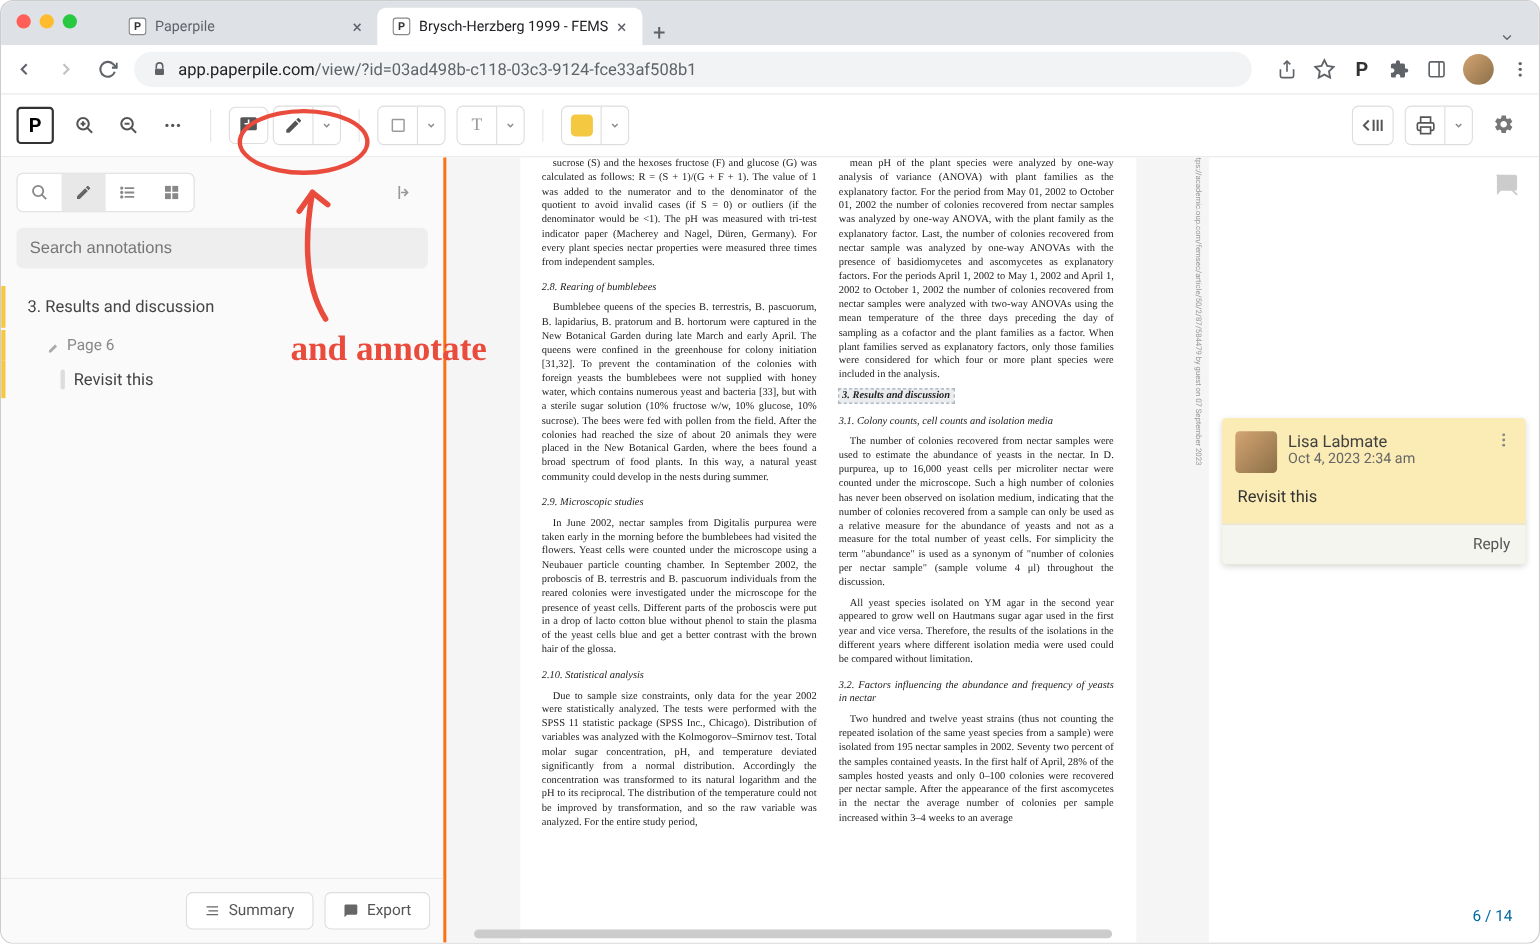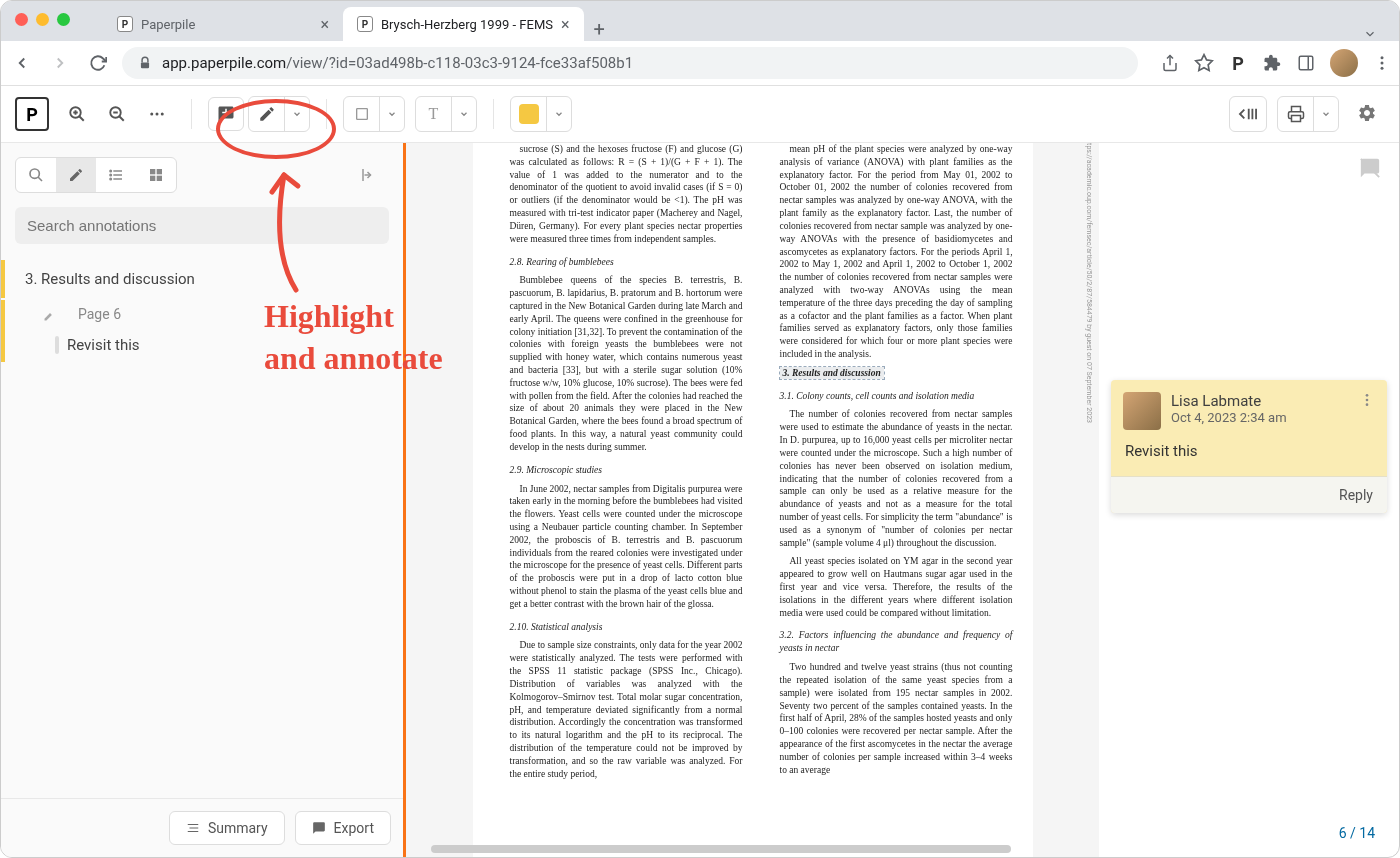--- a/index.html
+++ b/index.html
@@ -55,31 +55,31 @@
     
     .sidebar { width: 405px; background: #fafafa; border-right: 3px solid #f97316; display: flex; flex-direction: column; }
     .sidebar-tools { display: flex; padding: 14px; gap: 6px; align-items: center; }
     .sidebar-tool-group { display: flex; border: 1px solid #ddd; border-radius: 6px; overflow: hidden; background: #fff;}
     .sidebar-tool { width: 40px; height: 34px; display: flex; align-items: center; justify-content: center; color: #777; }
     .sidebar-tool.active { background: #e8e8e8; }
     .sidebar-search { margin: 0 14px 14px; }
     .sidebar-search input { width: 100%; padding: 10px 12px; border: none; background: #eee; border-radius: 6px; font-size: 15px; color: #888; }
     .annotations-list { padding: 0 0; }
     .annotation-section { padding: 10px 20px; font-size: 15px; color: #444; border-left: 4px solid #f5c842; margin: 2px 0; }
-    .annotation-page { padding: 6px 20px 6px 38px; font-size: 14px; color: #888; border-left: 4px solid #f5c842; display: flex; align-items: flex-end; gap: 23px;}
+    .annotation-page { padding: 6px 20px 6px 38px; font-size: 14px; color: #888; border-left: 4px solid #f5c842; display: flex; align-items: flex-end; gap: 6px;}
     .annotation-item { padding: 8px 20px 8px 50px; font-size: 15px; color: #444; border-left: 4px solid #f5c842; display: flex; align-items: center; gap: 8px;}
     .annotation-bar { width: 4px; height: 18px; background: #ddd; border-radius: 2px; }
     .sidebar-bottom { margin-top: auto; display: flex; padding: 12px; gap: 10px; border-top: 1px solid #e8e8e8; }
     .sidebar-bottom-btn { flex: 0 0 auto; padding: 8px 16px; border: 1px solid #ddd; border-radius: 6px; background: #fff; display: flex; align-items: center; gap: 8px; color: #555; font-size: 14px; }
     
     
     .pdf-viewer { flex: 1; background: #f5f5f5; overflow: auto; position: relative; display: flex; justify-content: center; }
     .pdf-page { background: #fff; width: 560px; margin: 0; padding: 0 20px 20px; font-family: "Times New Roman", serif; font-size: 9.5px; line-height: 1.35; color: #222; }
     .pdf-columns { display: flex; gap: 20px; }
-    .pdf-col { flex: 1; text-align: justify; margin-left: 17px; }
+    .pdf-col { flex: 1; text-align: justify; }
     .pdf-col p { margin-bottom: 6px; text-indent: 10px; }
     .pdf-section-title { font-style: italic; margin: 10px 0 6px; text-indent: 0 !important; }
     .pdf-highlight { background: #eaecee; outline: 1px dashed #9ab; font-weight: bold; font-style: italic; padding: 1px 3px; }
     .pdf-watermark { position: absolute; right: 6px; top: 280px; transform: rotate(90deg); transform-origin: right top; font-size: 7px; color: #999; white-space: nowrap; }
     
     
     .comment-panel { width: 300px; padding: 12px; position: relative; }
     .comment-card { background: #faecb4; border-radius: 4px; box-shadow: 0 2px 6px rgba(0,0,0,0.15); overflow: hidden; margin-top: 225px;}
     .comment-header { display: flex; padding: 12px; gap: 10px; align-items: flex-start; }
     .comment-avatar { width: 38px; height: 38px; border-radius: 4px; background: linear-gradient(135deg, #d4a574, #8b6f47); }
@@ -439,15 +439,14 @@
 </div>
 
 <div class="red-circle"></div>
 <div class="red-arrow">
   <svg width="70" height="140" viewBox="0 0 70 140">
     <path d="M 40 130 Q 15 90 28 15" fill="none" stroke="#e94b3c" stroke-width="5" stroke-linecap="round"></path>
     <path d="M 28 15 L 16 32 M 28 15 L 42 26" fill="none" stroke="#e94b3c" stroke-width="5" stroke-linecap="round"></path>
   </svg>
 </div>
 <div class="red-text">
-  <div>Highlight</div>
   <div>and annotate</div>
 </div>
 
 </body></html>

